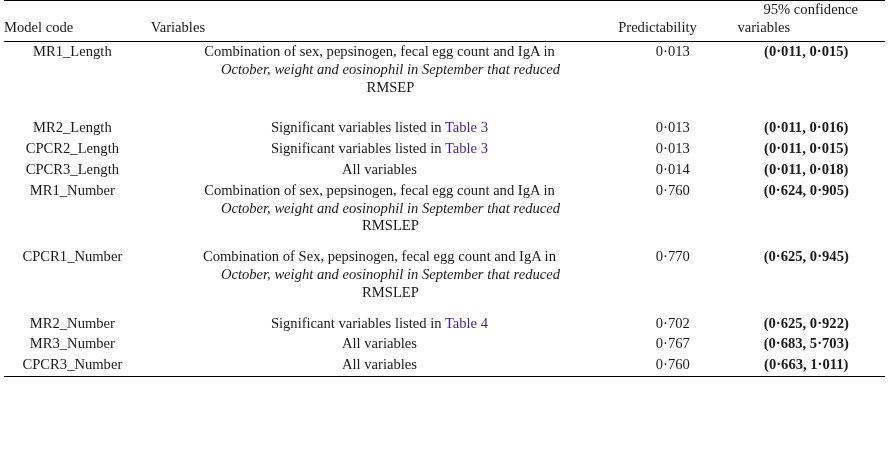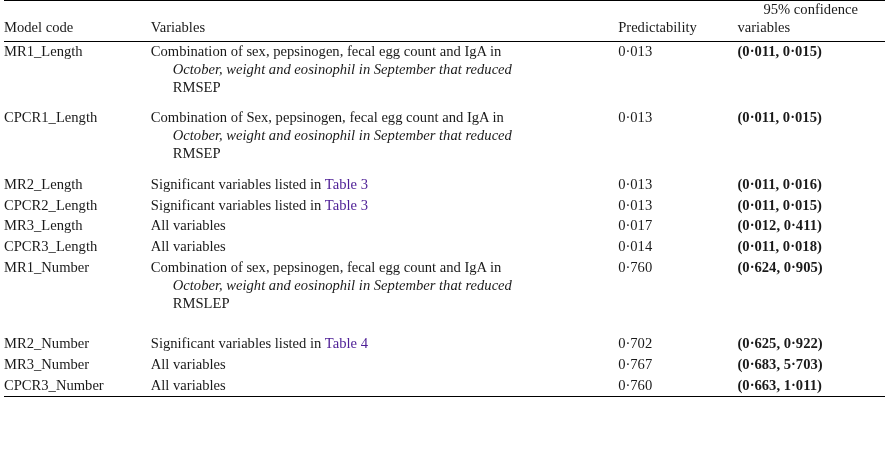--- a/index.html
+++ b/index.html
@@ -37,20 +37,21 @@
   }
   .rule-head-bottom {
     border-bottom: 1.1px solid #000;
   }
   .rule-bottom {
     border-bottom: 1.6px solid #000;
   }
   table.paper-table tbody td {
     vertical-align: top;
     padding: 1.5px 10px 1.5px 0;
+    text-align: center;
   }
   
   .col-code   { width: 140px; white-space: nowrap; }
   .col-vars   { width: 490px; }
   .col-pred   { width: 112px; white-space: nowrap; }
   .col-ci     { width: 139px; white-space: nowrap; font-weight: bold; }
 
   .vars-line2 {
     display: block;
     padding-left: 22px;
@@ -107,60 +108,42 @@
           <span class="vars-line2">October, weight and eosinophil in September that reduced</span>
           <span class="vars-line3">RMSEP</span>
         </td>
         <td class="col-pred">0·013</td>
         <td class="col-ci">(0·011, 0·015)</td>
       </tr>
       <tr class="spacer-row">
           <td colspan="4"></td>
         </tr>
 
-      <tr>
-        <td class="col-code">CPCR1_Length</td>
-        <td class="col-vars">
-          <span>Combination of Sex, pepsinogen, fecal egg count and IgA in</span><span class="tref"></span>
-          <span class="vars-line2">October, weight and eosinophil in September that reduced</span>
-          <span class="vars-line3">RMSEP</span>
+      <tr class="spacer-row">
+          <td colspan="4"></td>
+        </tr>
+
+      <tr>
+        <td class="col-code">MR2_Length</td>
+        <td class="col-vars">
+          <span>Significant variables listed in </span><span class="tref">Table 3</span>
+        </td>
+        <td class="col-pred">0·013</td>
+        <td class="col-ci">(0·011, 0·016)</td>
+      </tr>
+
+      <tr>
+        <td class="col-code">CPCR2_Length</td>
+        <td class="col-vars">
+          <span>Significant variables listed in </span><span class="tref">Table 3</span>
         </td>
         <td class="col-pred">0·013</td>
         <td class="col-ci">(0·011, 0·015)</td>
       </tr>
-      <tr class="spacer-row">
-          <td colspan="4"></td>
-        </tr>
-
-      <tr>
-        <td class="col-code">MR2_Length</td>
-        <td class="col-vars">
-          <span>Significant variables listed in </span><span class="tref">Table 3</span>
-        </td>
-        <td class="col-pred">0·013</td>
-        <td class="col-ci">(0·011, 0·016)</td>
-      </tr>
-
-      <tr>
-        <td class="col-code">CPCR2_Length</td>
-        <td class="col-vars">
-          <span>Significant variables listed in </span><span class="tref">Table 3</span>
-        </td>
-        <td class="col-pred">0·013</td>
-        <td class="col-ci">(0·011, 0·015)</td>
-      </tr>
-
-      <tr>
-        <td class="col-code">MR3_Length</td>
-        <td class="col-vars">
-          <span>All variables</span>
-        </td>
-        <td class="col-pred">0·017</td>
-        <td class="col-ci">(0·012, 0·411)</td>
-      </tr>
+
 
       <tr>
         <td class="col-code">CPCR3_Length</td>
         <td class="col-vars">
           <span>All variables</span>
         </td>
         <td class="col-pred">0·014</td>
         <td class="col-ci">(0·011, 0·018)</td>
       </tr>
 
@@ -171,20 +154,30 @@
           <span class="vars-line2">October, weight and eosinophil in September that reduced</span>
           <span class="vars-line3">RMSLEP</span>
         </td>
         <td class="col-pred">0·760</td>
         <td class="col-ci">(0·624, 0·905)</td>
       </tr>
       <tr class="spacer-row">
           <td colspan="4"></td>
         </tr>
 
+      <tr>
+        <td class="col-code">CPCR1_Number</td>
+        <td class="col-vars">
+          <span>Combination of Sex, pepsinogen, fecal egg count and IgA in</span>
+          <span class="vars-line2">October, weight and eosinophil in September that reduced</span>
+          <span class="vars-line3">RMSLEP</span>
+        </td>
+        <td class="col-pred">0·770</td>
+        <td class="col-ci">(0·625, 0·945)</td>
+      </tr>
       <tr class="spacer-row">
           <td colspan="4"></td>
         </tr>
 
       <tr>
         <td class="col-code">MR2_Number</td>
         <td class="col-vars">
           <span>Significant variables listed in </span><span class="tref">Table 4</span>
         </td>
         <td class="col-pred">0·702</td>

